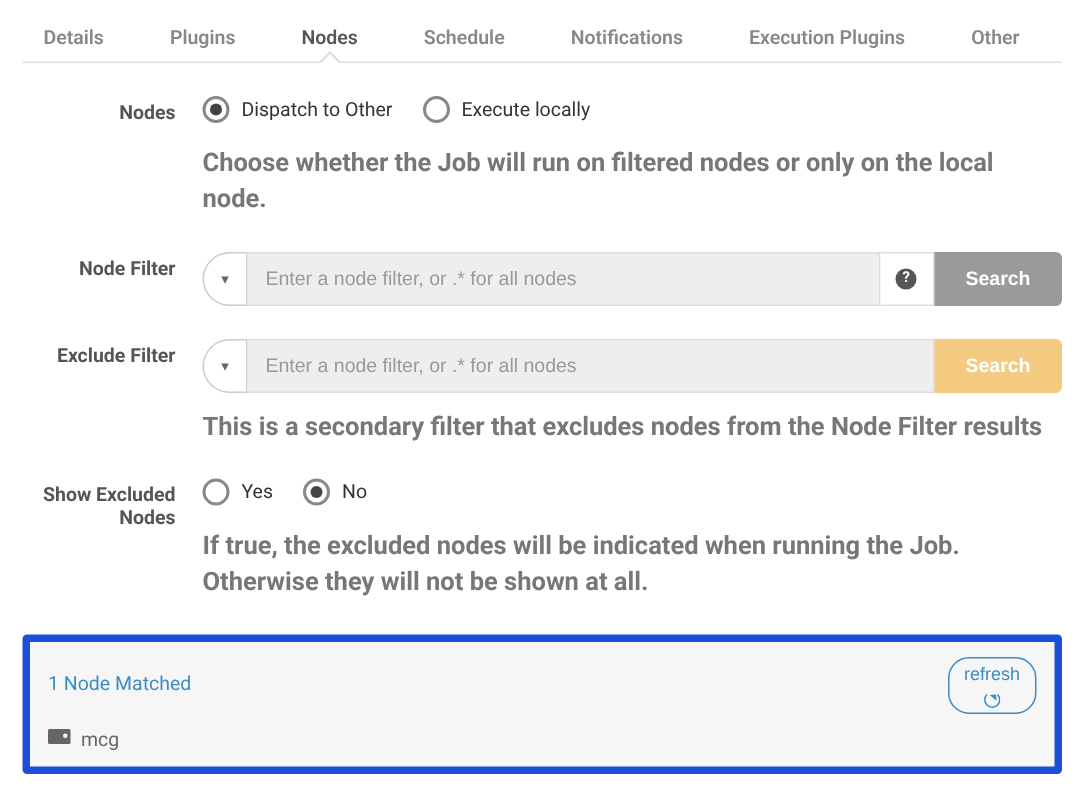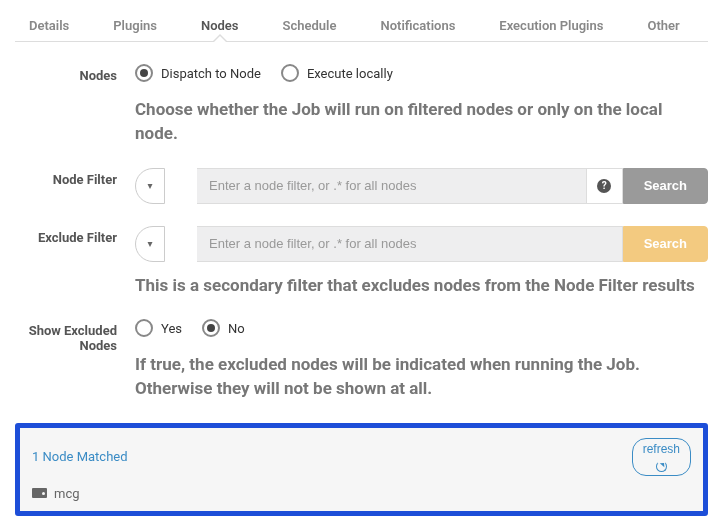--- a/index.html
+++ b/index.html
@@ -121,21 +121,20 @@
 }
 .filter-input {
   flex: 1;
   border: 1px solid #ddd;
   border-left: none;
   background: #eeeeef;
   padding: 0 12px;
   font-size: 13px;
   color: #333;
   outline: none;
-  margin-left: 32px;
 }
 .filter-input::placeholder { color: #999; }
 .help-btn {
   width: 36px;
   border: 1px solid #ddd;
   border-left: none;
   background: #fff;
   display: flex;
   align-items: center;
   justify-content: center;
@@ -191,21 +190,21 @@
   padding: 3px 10px;
   font-size: 12px;
   cursor: pointer;
   display: flex;
   align-items: center;
   gap: 5px;
   flex-direction: column;
 }
 .node-row {
   display: flex;
-  align-items: center;
+  align-items: flex-start;
   gap: 7px;
   margin-top: 10px;
   color: #666;
   font-size: 13px;
 }
 .hdd-icon {
   width: 15px; height: 10px;
   background: #666;
   border-radius: 1px;
   position: relative;
@@ -248,21 +247,21 @@
 </div>
 
 <div class="section">
   <div class="section-label">Nodes</div>
   <div class="section-body">
     <div class="radio-group">
       <div class="radio-item selected">
         <div class="radio-outer">
             <div class="radio-inner"></div>
           </div>
-        <span class="radio-label">Dispatch to Node</span>
+        <span class="radio-label">Dispatch to Other</span>
       </div>
       <div class="radio-item">
         <div class="radio-outer"></div>
         <span class="radio-label">Execute locally</span>
       </div>
     </div>
     <div class="help-text">Choose whether the Job will run on filtered nodes or only on the local node.</div>
   </div>
 </div>
 

